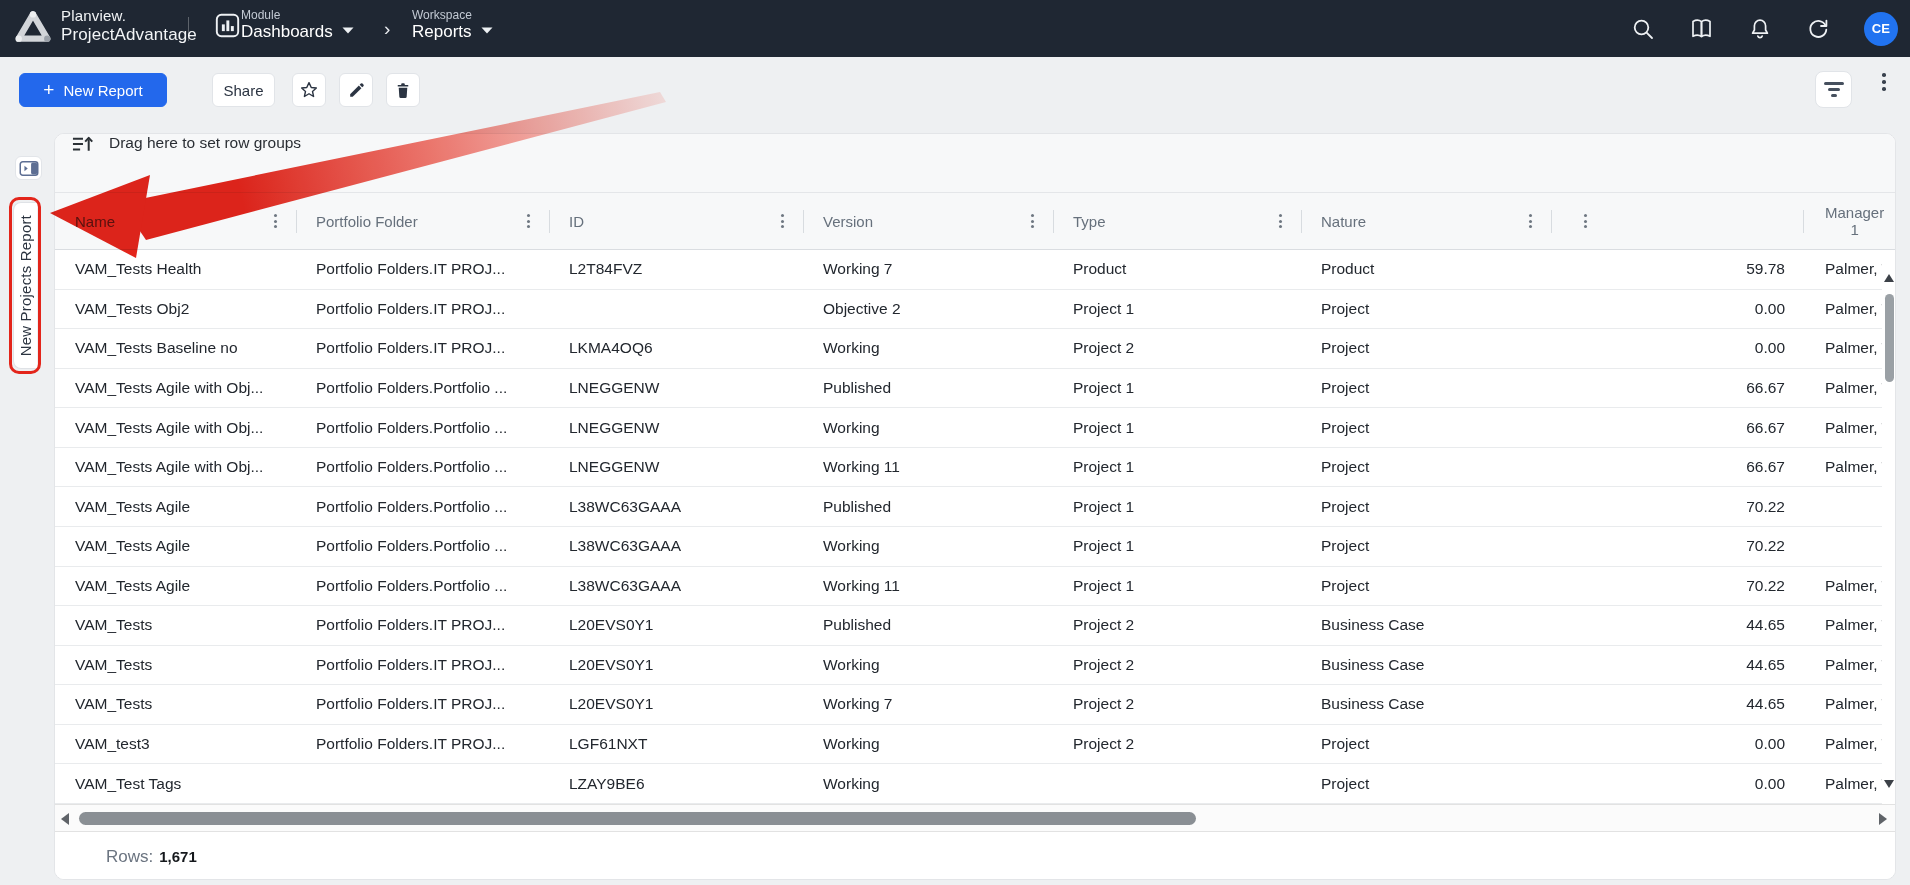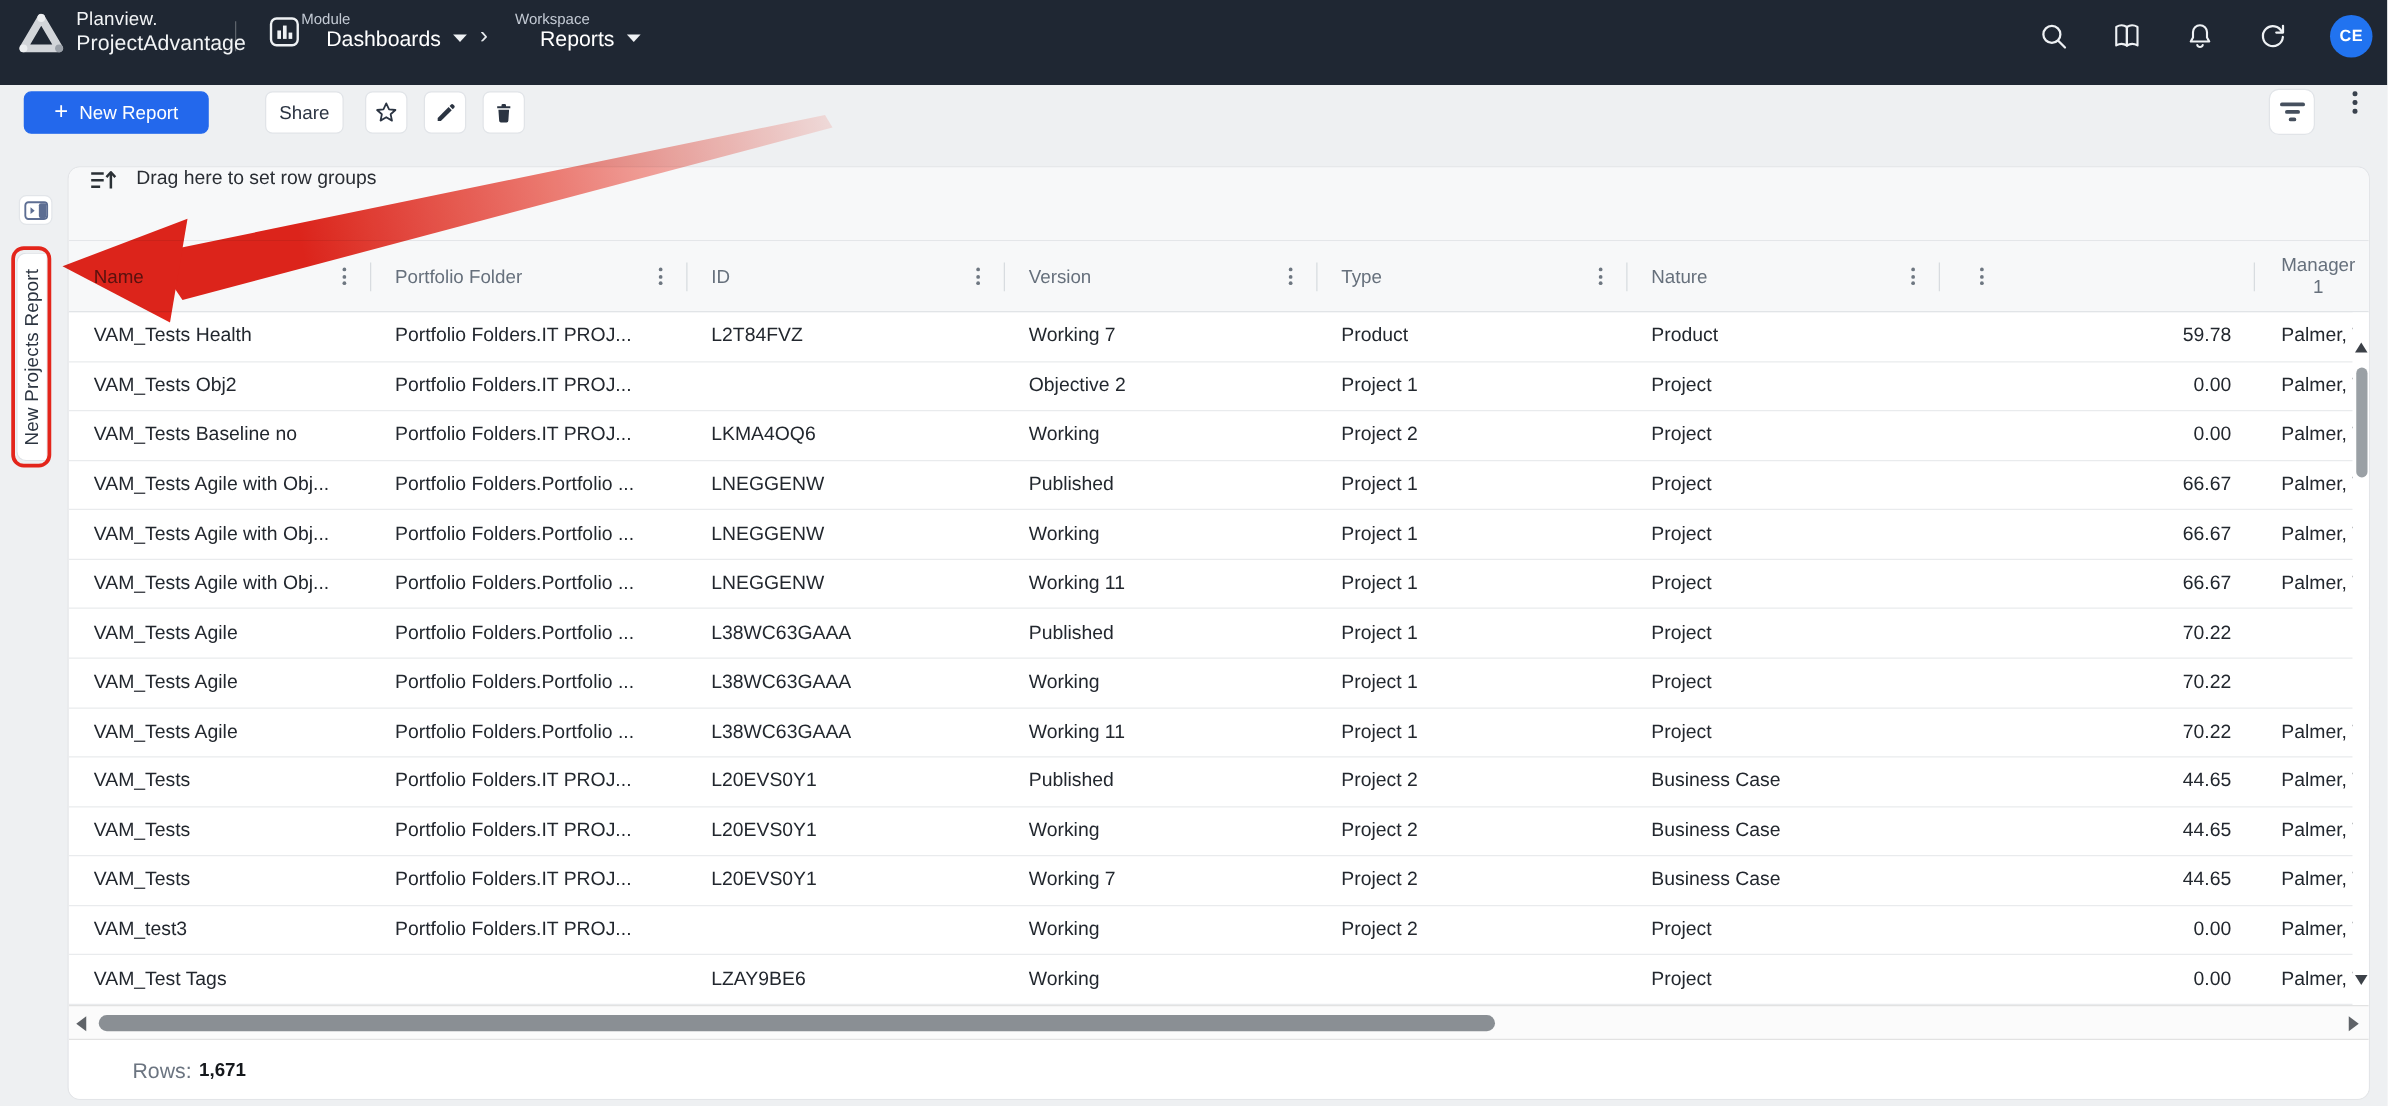--- a/index.html
+++ b/index.html
@@ -1,32 +1,32 @@
 <!DOCTYPE html>
 <html><head>
 <meta charset="utf-8">
 <style>
   * { margin:0; padding:0; box-sizing:border-box; }
   html,body { width:1910px; height:885px; }
   body { font-family:"Liberation Sans", sans-serif; background:#eef0f2; }
   .page { position:relative; width:1910px; height:885px; overflow:hidden; background:#eef0f2; }
 
   
-  .navbar { position:absolute; top:0; left:0; width:1910px; height:68px; background:#1f2733; display:flex; align-items:center; }
+  .navbar { position:absolute; top:0; left:0; width:1910px; height:57px; background:#1f2733; display:flex; align-items:center; }
   .brand { position:absolute; left:14px; top:8px; display:flex; align-items:center; gap:9px; }
   .brand-text { color:#f2f4f6; line-height:1.13; }
   .brand-l1 { font-size:15px; letter-spacing:.2px; }
   .brand-l2 { font-size:17px; letter-spacing:.1px; }
   .nav-sep { position:absolute; left:188px; top:17px; width:1px; height:24px; background:rgba(255,255,255,.28); }
   .nav-picker { position:absolute; top:8px; display:flex; align-items:center; cursor:pointer; }
   .picker-module { left:214px; }
   .picker-workspace { left:412px; }
   .picker-text { color:#fff; line-height:1.2; }
   .picker-eyebrow { font-size:12px; color:#c3cad4; display:block; }
-  .picker-label { font-size:17px; display:block;margin-left:20px; }
+  .picker-label { font-size:17px; display:block; }
   .nav-caret { margin-left:8px; margin-top:10px; }
   .nav-chevron { position:absolute; left:384px; top:18px; color:#e8ebef; font-size:19px; }
   .nav-right { position:absolute; right:12px; top:0; height:57px; display:flex; align-items:center; gap:34px; }
   .nav-icon-btn { background:none; border:none; cursor:pointer; display:flex; align-items:center; }
   .avatar { width:34px; height:34px; border-radius:50%; background:#2173f0; color:#fff; font-size:13px; font-weight:700; display:flex; align-items:center; justify-content:center; border:none; cursor:pointer; letter-spacing:.3px; }
 
   
   .toolbar { position:absolute; top:57px; left:0; width:1910px; height:76px; }
   .btn { position:absolute; top:16px; height:34px; border-radius:6px; font-size:15px; cursor:pointer; font-family:inherit; }
   .btn-primary { left:19px; width:148px; background:#2368ec; border:1px solid #2368ec; color:#fff; display:flex; align-items:center; justify-content:center; gap:9px; }
@@ -423,20 +423,21 @@
           <div class="cell c2">L20EVS0Y1</div>
           <div class="cell c3">Working 7</div>
           <div class="cell c4">Project 2</div>
           <div class="cell c5">Business Case</div>
           <div class="cell c7 num">44.65</div>
           <div class="cell c8">Palmer, T</div>
         </div>
         <div class="grid-row">
           <div class="cell c0">VAM_test3</div>
           <div class="cell c1">Portfolio Folders.IT PROJ...</div>
+          <div class="cell c2">LGF61NXT</div>
           <div class="cell c3">Working</div>
           <div class="cell c4">Project 2</div>
           <div class="cell c5">Project</div>
           <div class="cell c7 num">0.00</div>
           <div class="cell c8">Palmer, T</div>
         </div>
         <div class="grid-row">
           <div class="cell c0">VAM_Test Tags</div>
           <div class="cell c1"></div>
           <div class="cell c2">LZAY9BE6</div>

